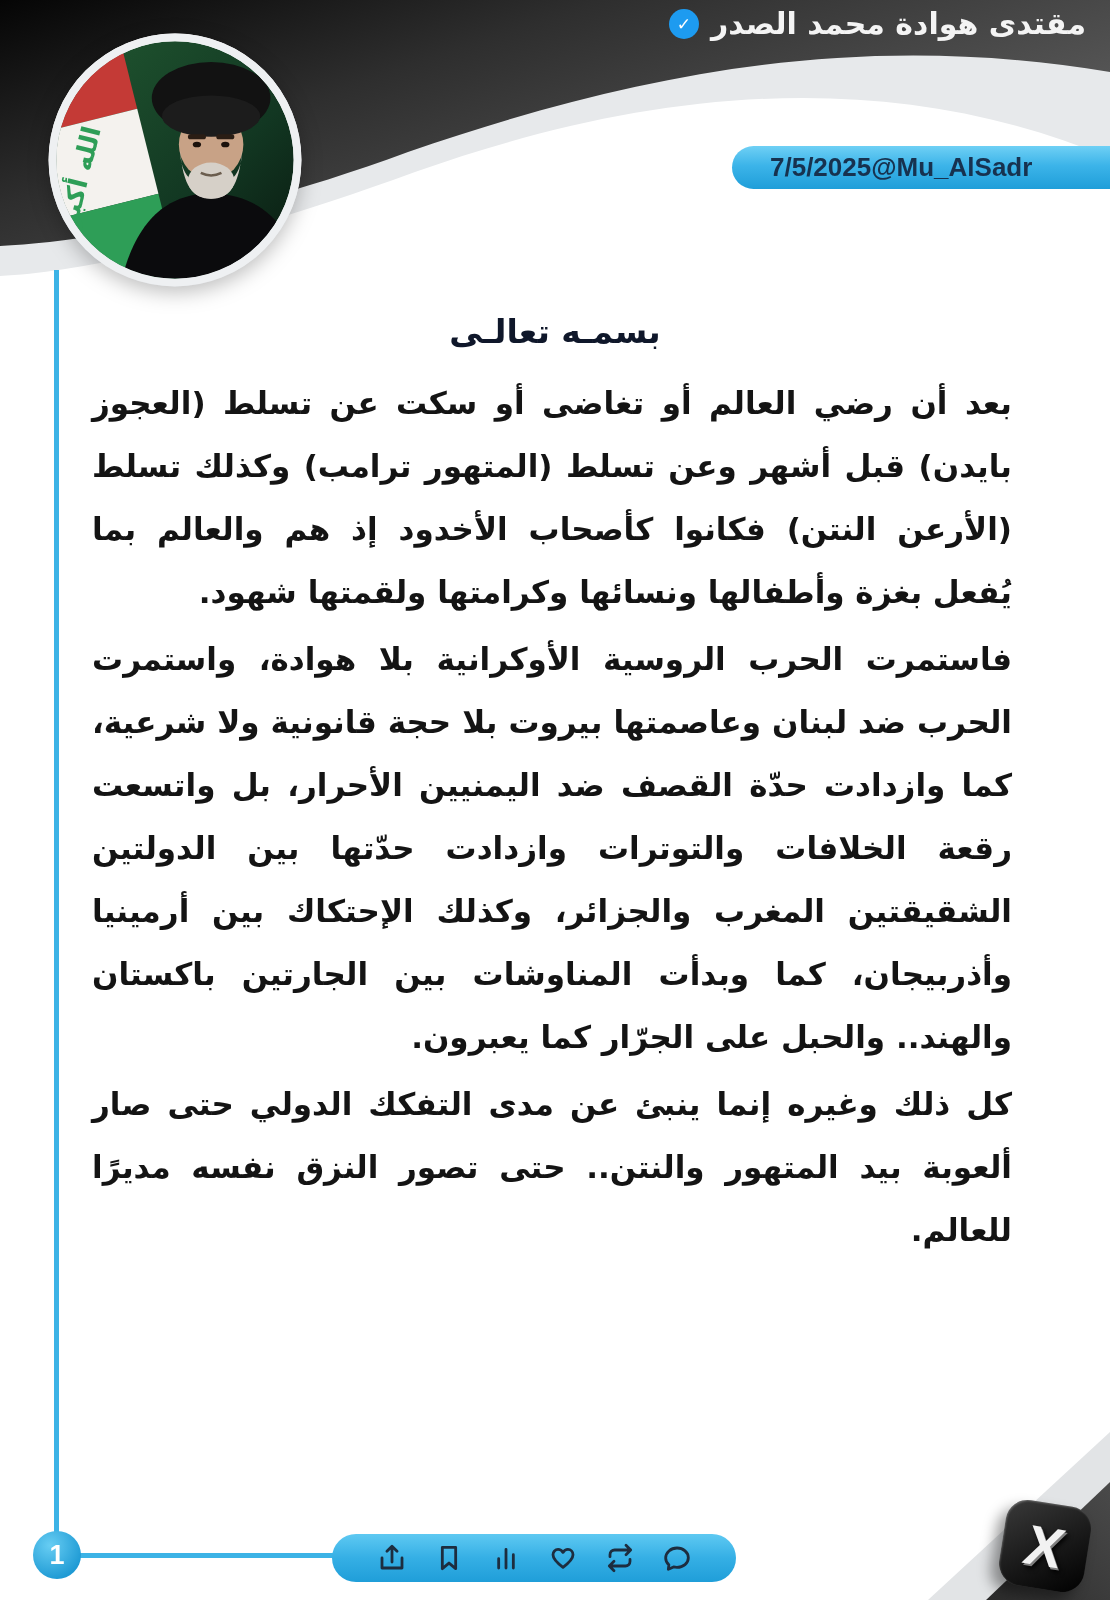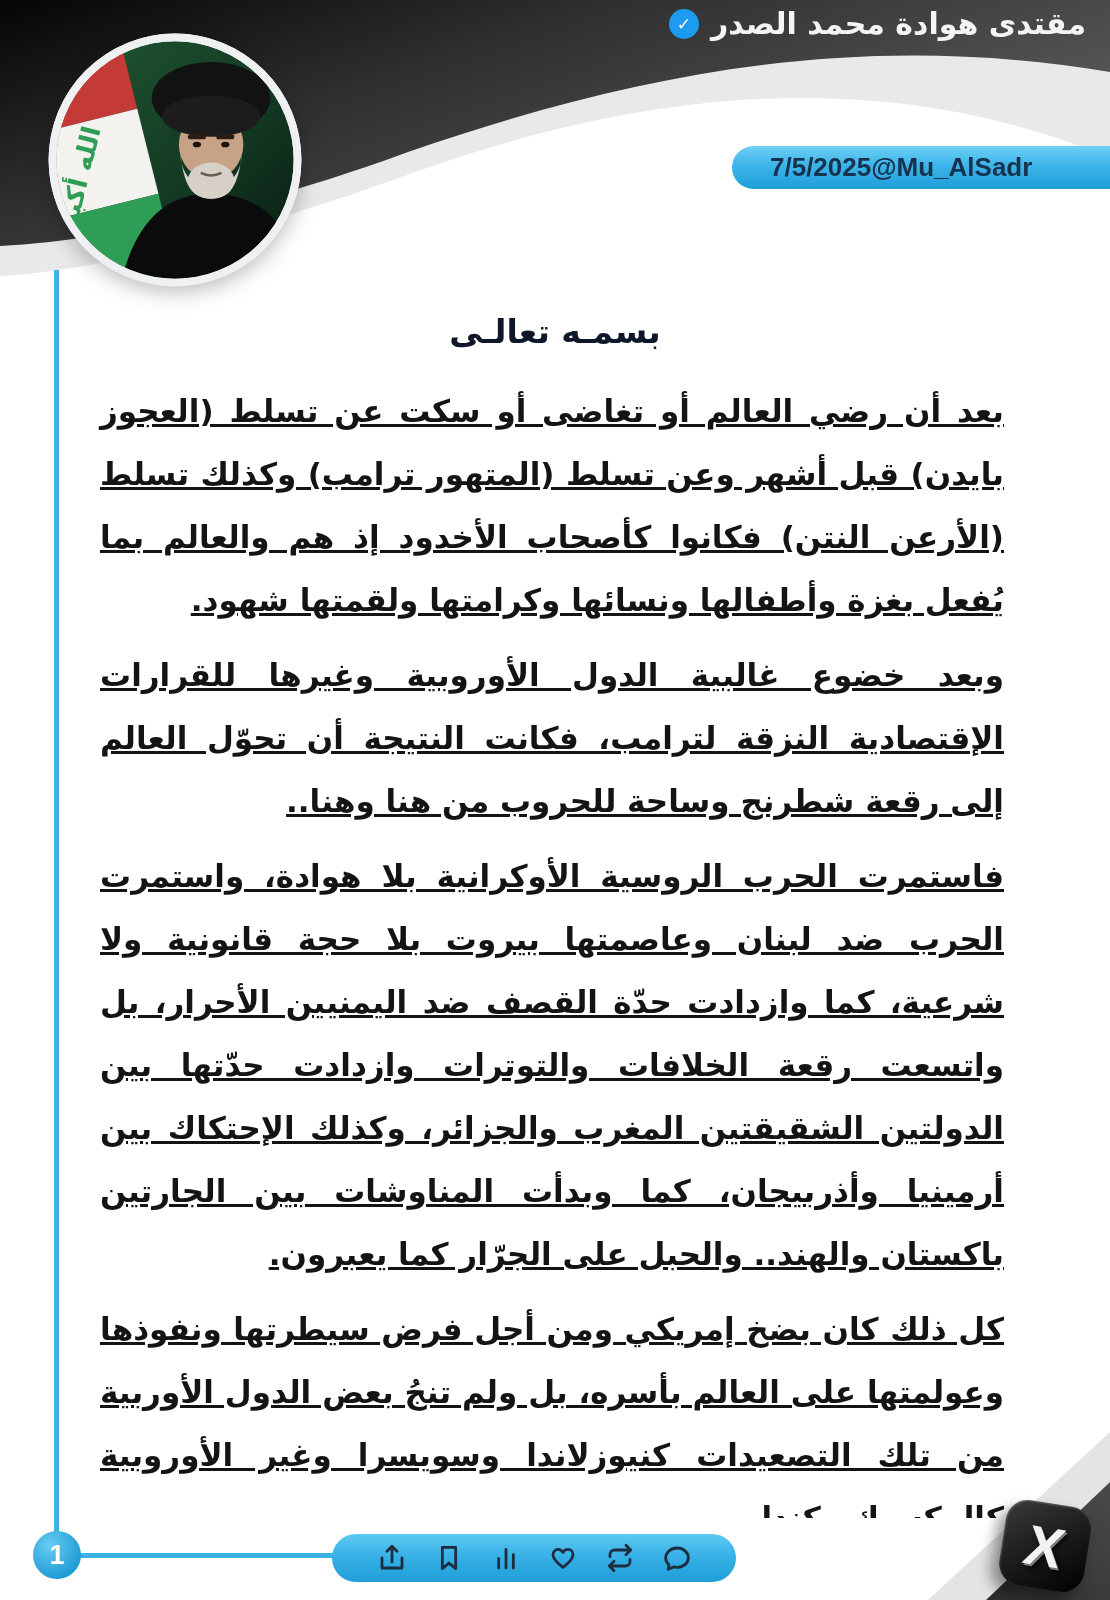--- a/index.html
+++ b/index.html
@@ -39,21 +39,21 @@
     position:absolute;top:312px;left:0;right:0;z-index:2;
     text-align:center;direction:rtl;
     font-size:33px;font-weight:bold;color:#0f172a;
   }
   .body-text{
     position:absolute;top:368px;left:88px;right:94px;z-index:2;
     max-height:1150px;overflow:hidden;
     direction:rtl;text-align:justify;
     font-size:31px;line-height:63px;font-weight:bold;color:#141414;
   }
-  .body-text p{margin:12px;text-decoration:underline;}
+  .body-text p{margin:4px;}
 
   
   .vline{position:absolute;left:54px;top:270px;width:5px;height:1264px;background:#3cb3e6;z-index:1;}
   .hline{position:absolute;left:76px;top:1553px;width:258px;height:5px;background:#3cb3e6;z-index:1;}
   .page-badge{
     position:absolute;left:33px;top:1531px;width:48px;height:48px;border-radius:50%;z-index:3;
     background:radial-gradient(circle at 35% 30%,#67cdf3,#1e9ad4 75%);
     display:flex;align-items:center;justify-content:center;
     color:#fff;font-size:27px;font-weight:bold;font-family:"Liberation Sans",sans-serif;
   }
@@ -160,23 +160,21 @@
   <div class="date-pill">
     <span>7/5/2025</span>
     <span>@Mu_AlSadr</span>
   </div>
 
   <div class="basmala">بسمـه تعالـى</div>
 
   <div class="body-text">
 
   <p>بعد أن رضي العالم أو تغاضى أو سكت عن تسلط (العجوز بايدن) قبل أشهر وعن تسلط (المتهور ترامب) وكذلك تسلط (الأرعن النتن) فكانوا كأصحاب الأخدود إذ هم والعالم بما يُفعل بغزة وأطفالها ونسائها وكرامتها ولقمتها شهود.</p>
-      <p>وبعد خضوع غالبية الدول الأوروبية وغيرها للقرارات الإقتصادية النزقة لترامب، فكانت النتيجة أن تحوّل العالم إلى رقعة شطرنج وساحة للحروب من هنا وهنا..</p>
       <p>فاستمرت الحرب الروسية الأوكرانية بلا هوادة، واستمرت الحرب ضد لبنان وعاصمتها بيروت بلا حجة قانونية ولا شرعية، كما وازدادت حدّة القصف ضد اليمنيين الأحرار، بل واتسعت رقعة الخلافات والتوترات وازدادت حدّتها بين الدولتين الشقيقتين المغرب والجزائر، وكذلك الإحتكاك بين أرمينيا وأذربيجان، كما وبدأت المناوشات بين الجارتين باكستان والهند.. والحبل على الجرّار كما يعبرون.</p>
-      <p>كل ذلك كان بضخ إمريكي ومن أجل فرض سيطرتها ونفوذها وعولمتها على العالم بأسره، بل ولم تنجُ بعض الدول الأوربية من تلك التصعيدات كنيوزلاندا وسويسرا وغير الأوروبية كالمكسيك وكندا.</p>
       <p>كل ذلك وغيره إنما ينبئ عن مدى التفكك الدولي حتى صار ألعوبة بيد المتهور والنتن.. حتى تصور النزق نفسه مديرًا للعالم.</p>
     </div>
 
   <div class="page-badge">
     <span>1</span>
   </div>
 
   <div class="action-pill">
     <svg viewBox="0 0 24 24">
       <path class="ic" d="M12 15 V3.5 M8.2 7 L12 3.2 L15.8 7 M4.5 12 V19.5 H19.5 V12"></path>

